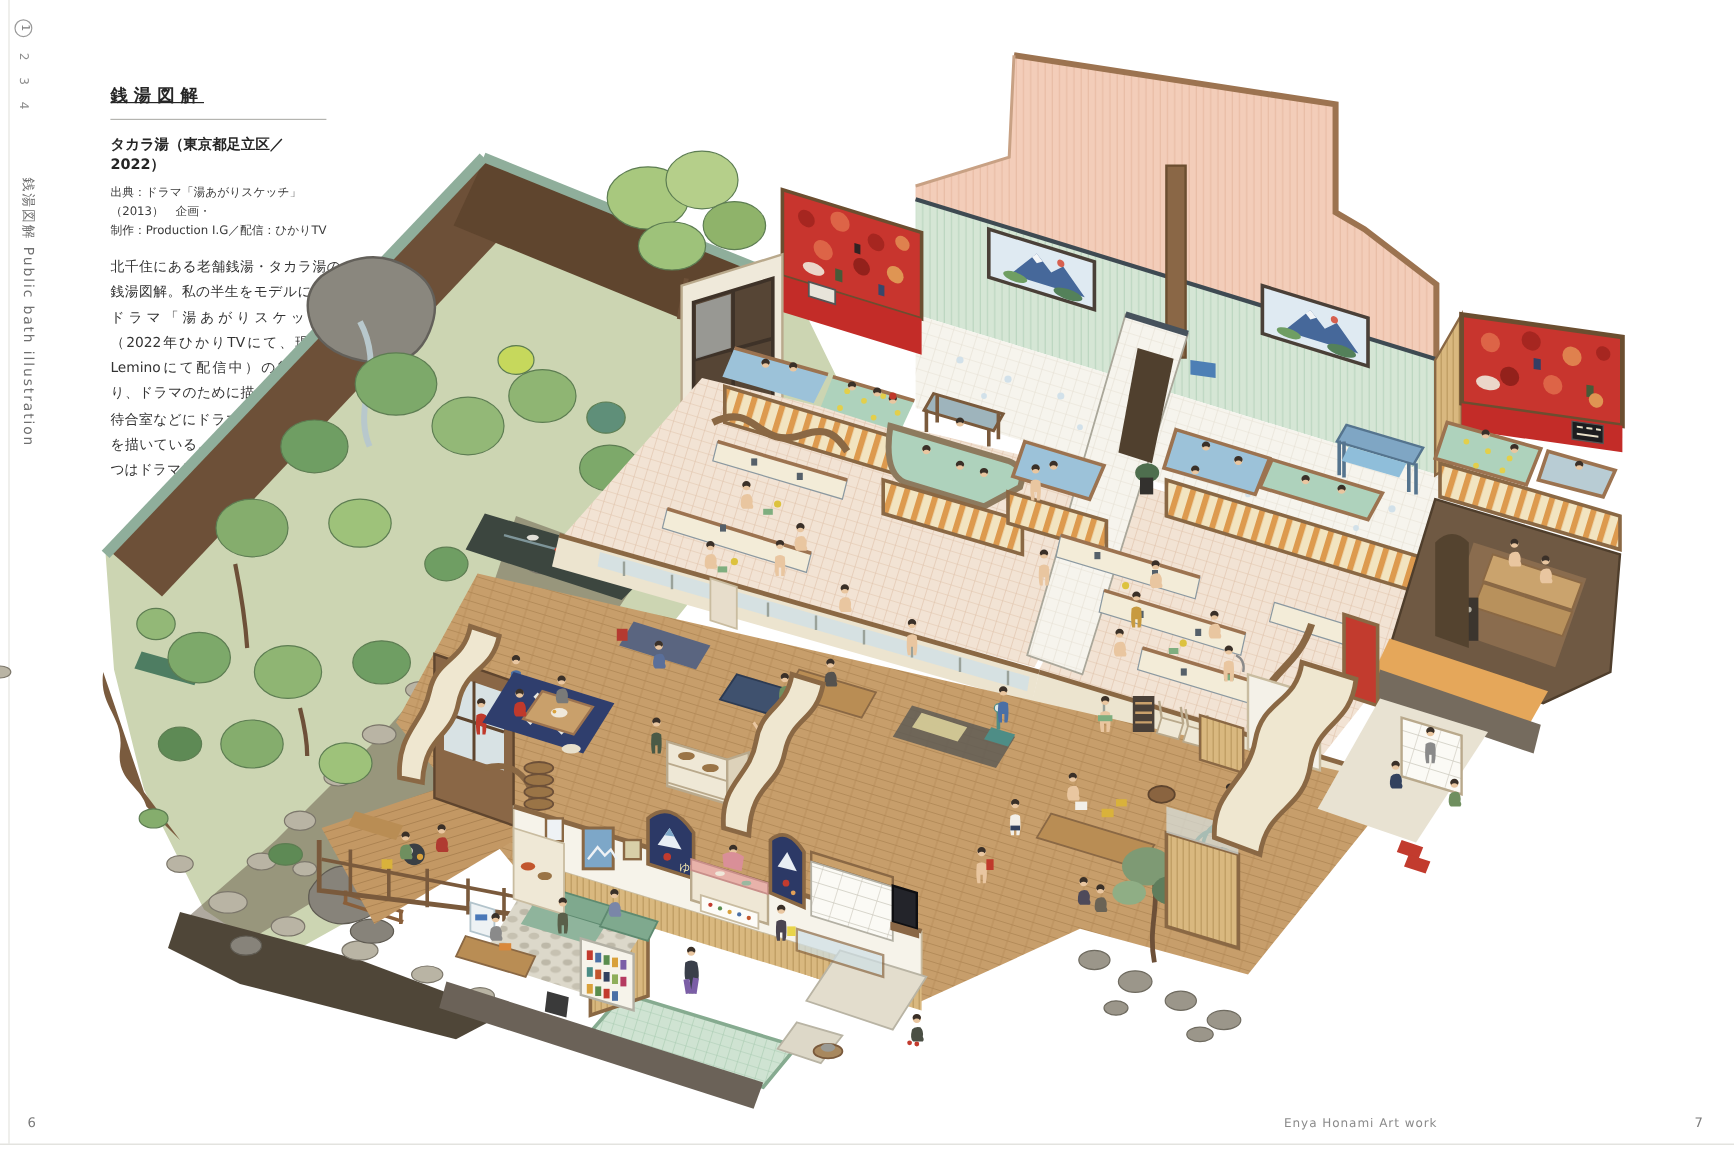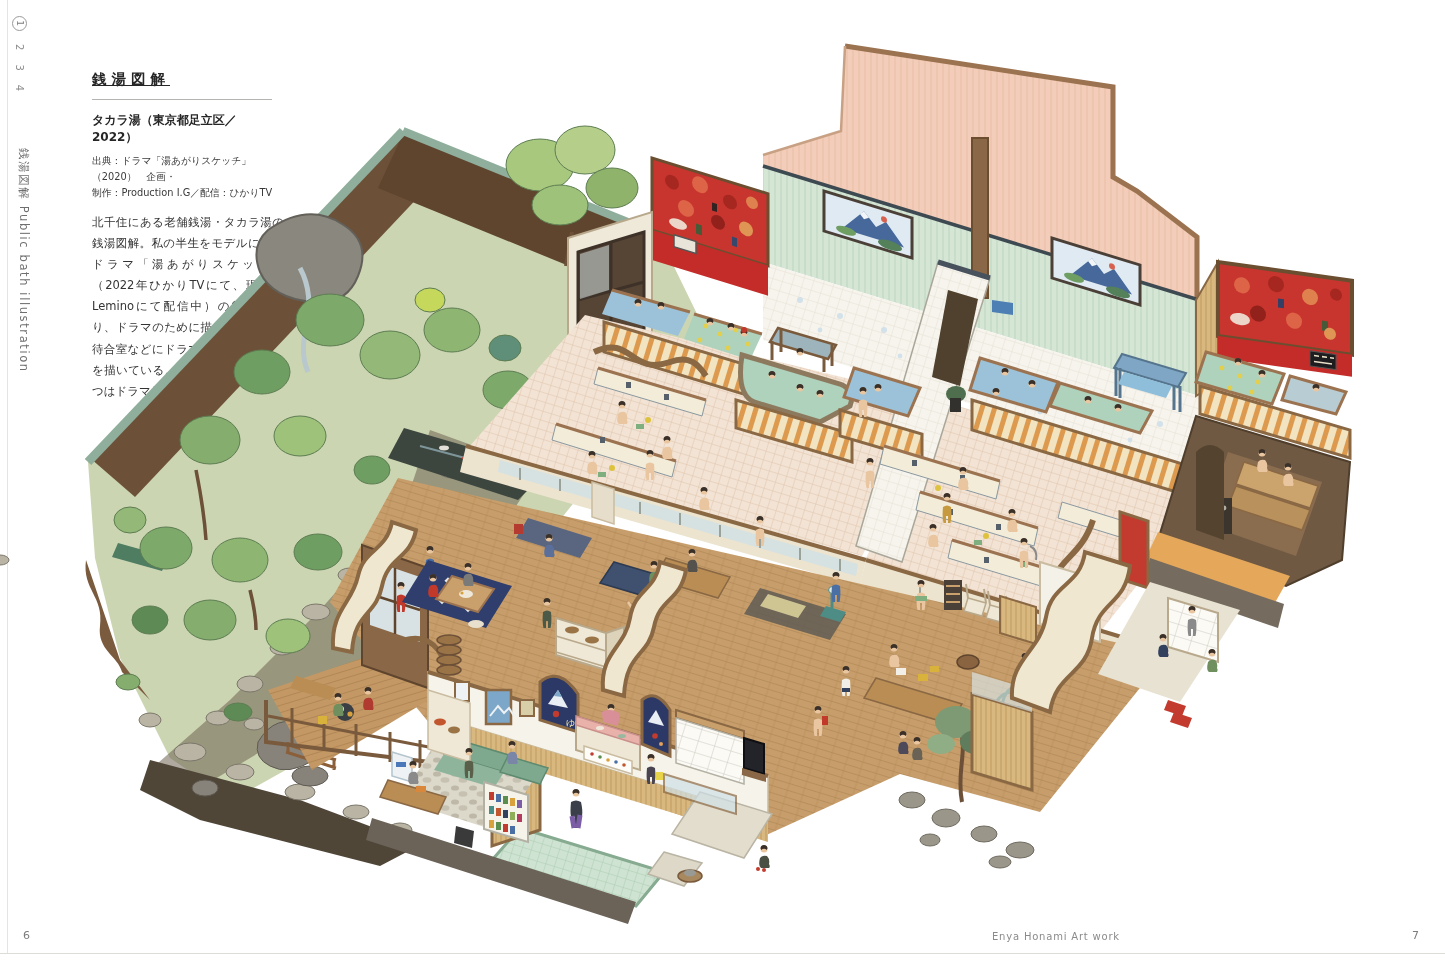--- a/index.html
+++ b/index.html
@@ -20,21 +20,21 @@
   .article{position:absolute;left:92px;top:70px;width:192px;}
   .a-title{font-size:14.5px;font-weight:bold;letter-spacing:5px;color:#262626;text-decoration:underline;}
   .a-rule{border:0;border-top:1px solid #b4b4b0;margin:10px 0 12px 0;width:180px;}
   .a-sub{font-size:12px;font-weight:bold;color:#262626;margin:0 16px 7px 0;}
   .a-credit{font-size:9.8px;line-height:1.62;color:#3a3a3a;margin:0;}
   .a-body{font-size:11.5px;line-height:1.84;color:#333;margin:11px 0 0 0;text-align:justify;}
 
   
   .pg-left{position:absolute;left:23px;top:929px;font-size:11px;color:#7c7c7c;}
   .pg-right{position:absolute;left:1412px;top:929px;font-size:11px;color:#7c7c7c;}
-  .artcredit{position:absolute;left:992px;top:931px;font-size:10px;letter-spacing:.8px;color:#8b8b8b;}
+  .artcredit{position:absolute;left:1070px;top:931px;font-size:10px;letter-spacing:.8px;color:#8b8b8b;}
 
   .illu{position:absolute;left:0;top:0;}
 </style>
 </head>
 <body>
 
 <div class="page">
   <div class="edge-left"></div>
   <div class="edge-bottom"></div>
 
@@ -43,21 +43,21 @@
     <span>2</span>
     <span>3</span>
     <span>4</span>
   </div>
   <div class="side-title">銭湯図解 Public bath illustration</div>
 
   <div class="article">
     <div class="a-title">銭湯図解</div>
     <hr class="a-rule">
     <p class="a-sub">タカラ湯（東京都足立区／2022）</p>
-    <p class="a-credit"><span>出典：ドラマ「湯あがりスケッチ」（2020）　企画・</span><br><span>制作：Production I.G／配信：ひかりTV</span></p>
+    <p class="a-credit"><span>出典：ドラマ「湯あがりスケッチ」（2013）　企画・</span><br><span>制作：Production I.G／配信：ひかりTV</span></p>
     <p class="a-body">北千住にある老舗銭湯・タカラ湯の銭湯図解。私の半生をモデルにしたドラマ「湯あがりスケッチ」（2022年ひかりTVにて、現在はLeminoにて配信中）の舞台であり、ドラマのために描き下ろした。待合室などにドラマの登場人物たちを描いている。（女湯脱衣所のこたつはドラマ仕様）</p>
   </div>
 
   <div class="pg-left">6</div>
   <div class="artcredit">Enya Honami Art work</div>
   <div class="pg-right">7</div>
 
   <svg class="illu" width="1445" height="964" viewBox="0 0 1445 964">
     <defs>
       <pattern id="pWood" width="16" height="7" patternUnits="userSpaceOnUse" patternTransform="rotate(17)">

